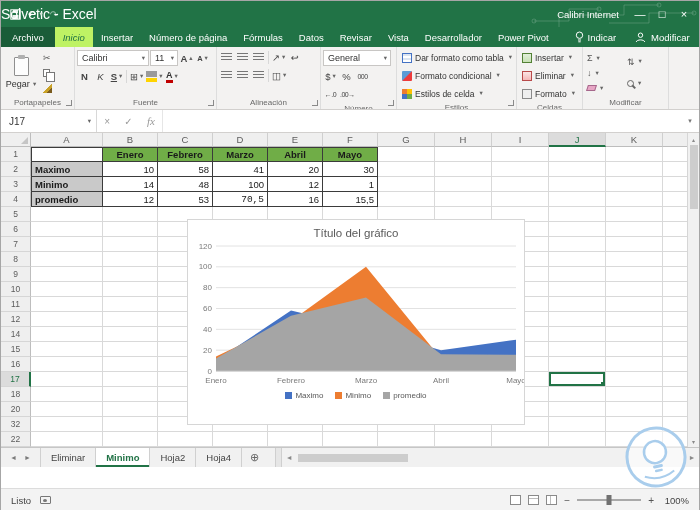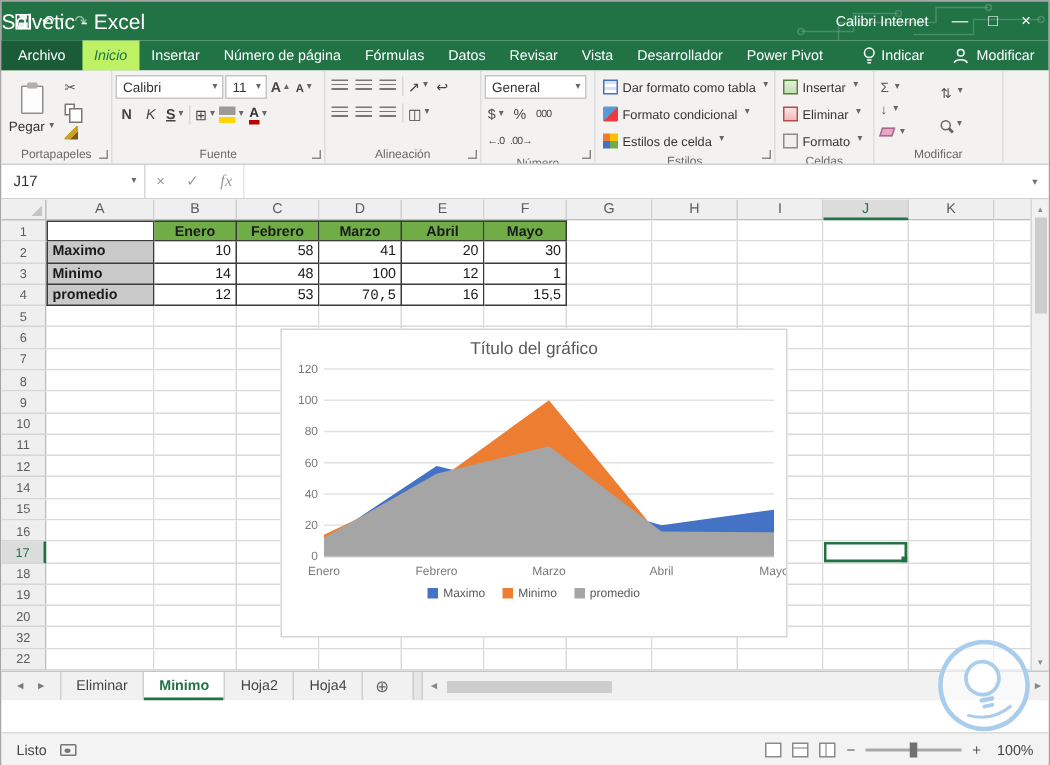--- a/index.html
+++ b/index.html
@@ -716,35 +716,20 @@
           <div class="cell" style="width: 55px;"></div>
           <div class="cell" style="width: 55px;"></div>
           <div class="cell" style="width: 57px;"></div>
           <div class="cell" style="width: 57px;"></div>
           <div class="cell" style="width: 57px;"></div>
           <div class="cell" style="width: 57px;"></div>
           <div class="cell" style="width: 57px;"></div>
           <div class="cell fill"></div>
         </div>
         <div class="grow">
-          <div class="rowhdr">19</div>
-          <div class="cell" style="width: 72px;"></div>
-          <div class="cell" style="width: 55px;"></div>
-          <div class="cell" style="width: 55px;"></div>
-          <div class="cell" style="width: 55px;"></div>
-          <div class="cell" style="width: 55px;"></div>
-          <div class="cell" style="width: 55px;"></div>
-          <div class="cell" style="width: 57px;"></div>
-          <div class="cell" style="width: 57px;"></div>
-          <div class="cell" style="width: 57px;"></div>
-          <div class="cell" style="width: 57px;"></div>
-          <div class="cell" style="width: 57px;"></div>
-          <div class="cell fill"></div>
-        </div>
-        <div class="grow">
           <div class="rowhdr">20</div>
           <div class="cell" style="width: 72px;"></div>
           <div class="cell" style="width: 55px;"></div>
           <div class="cell" style="width: 55px;"></div>
           <div class="cell" style="width: 55px;"></div>
           <div class="cell" style="width: 55px;"></div>
           <div class="cell" style="width: 55px;"></div>
           <div class="cell" style="width: 57px;"></div>
           <div class="cell" style="width: 57px;"></div>
           <div class="cell" style="width: 57px;"></div>

